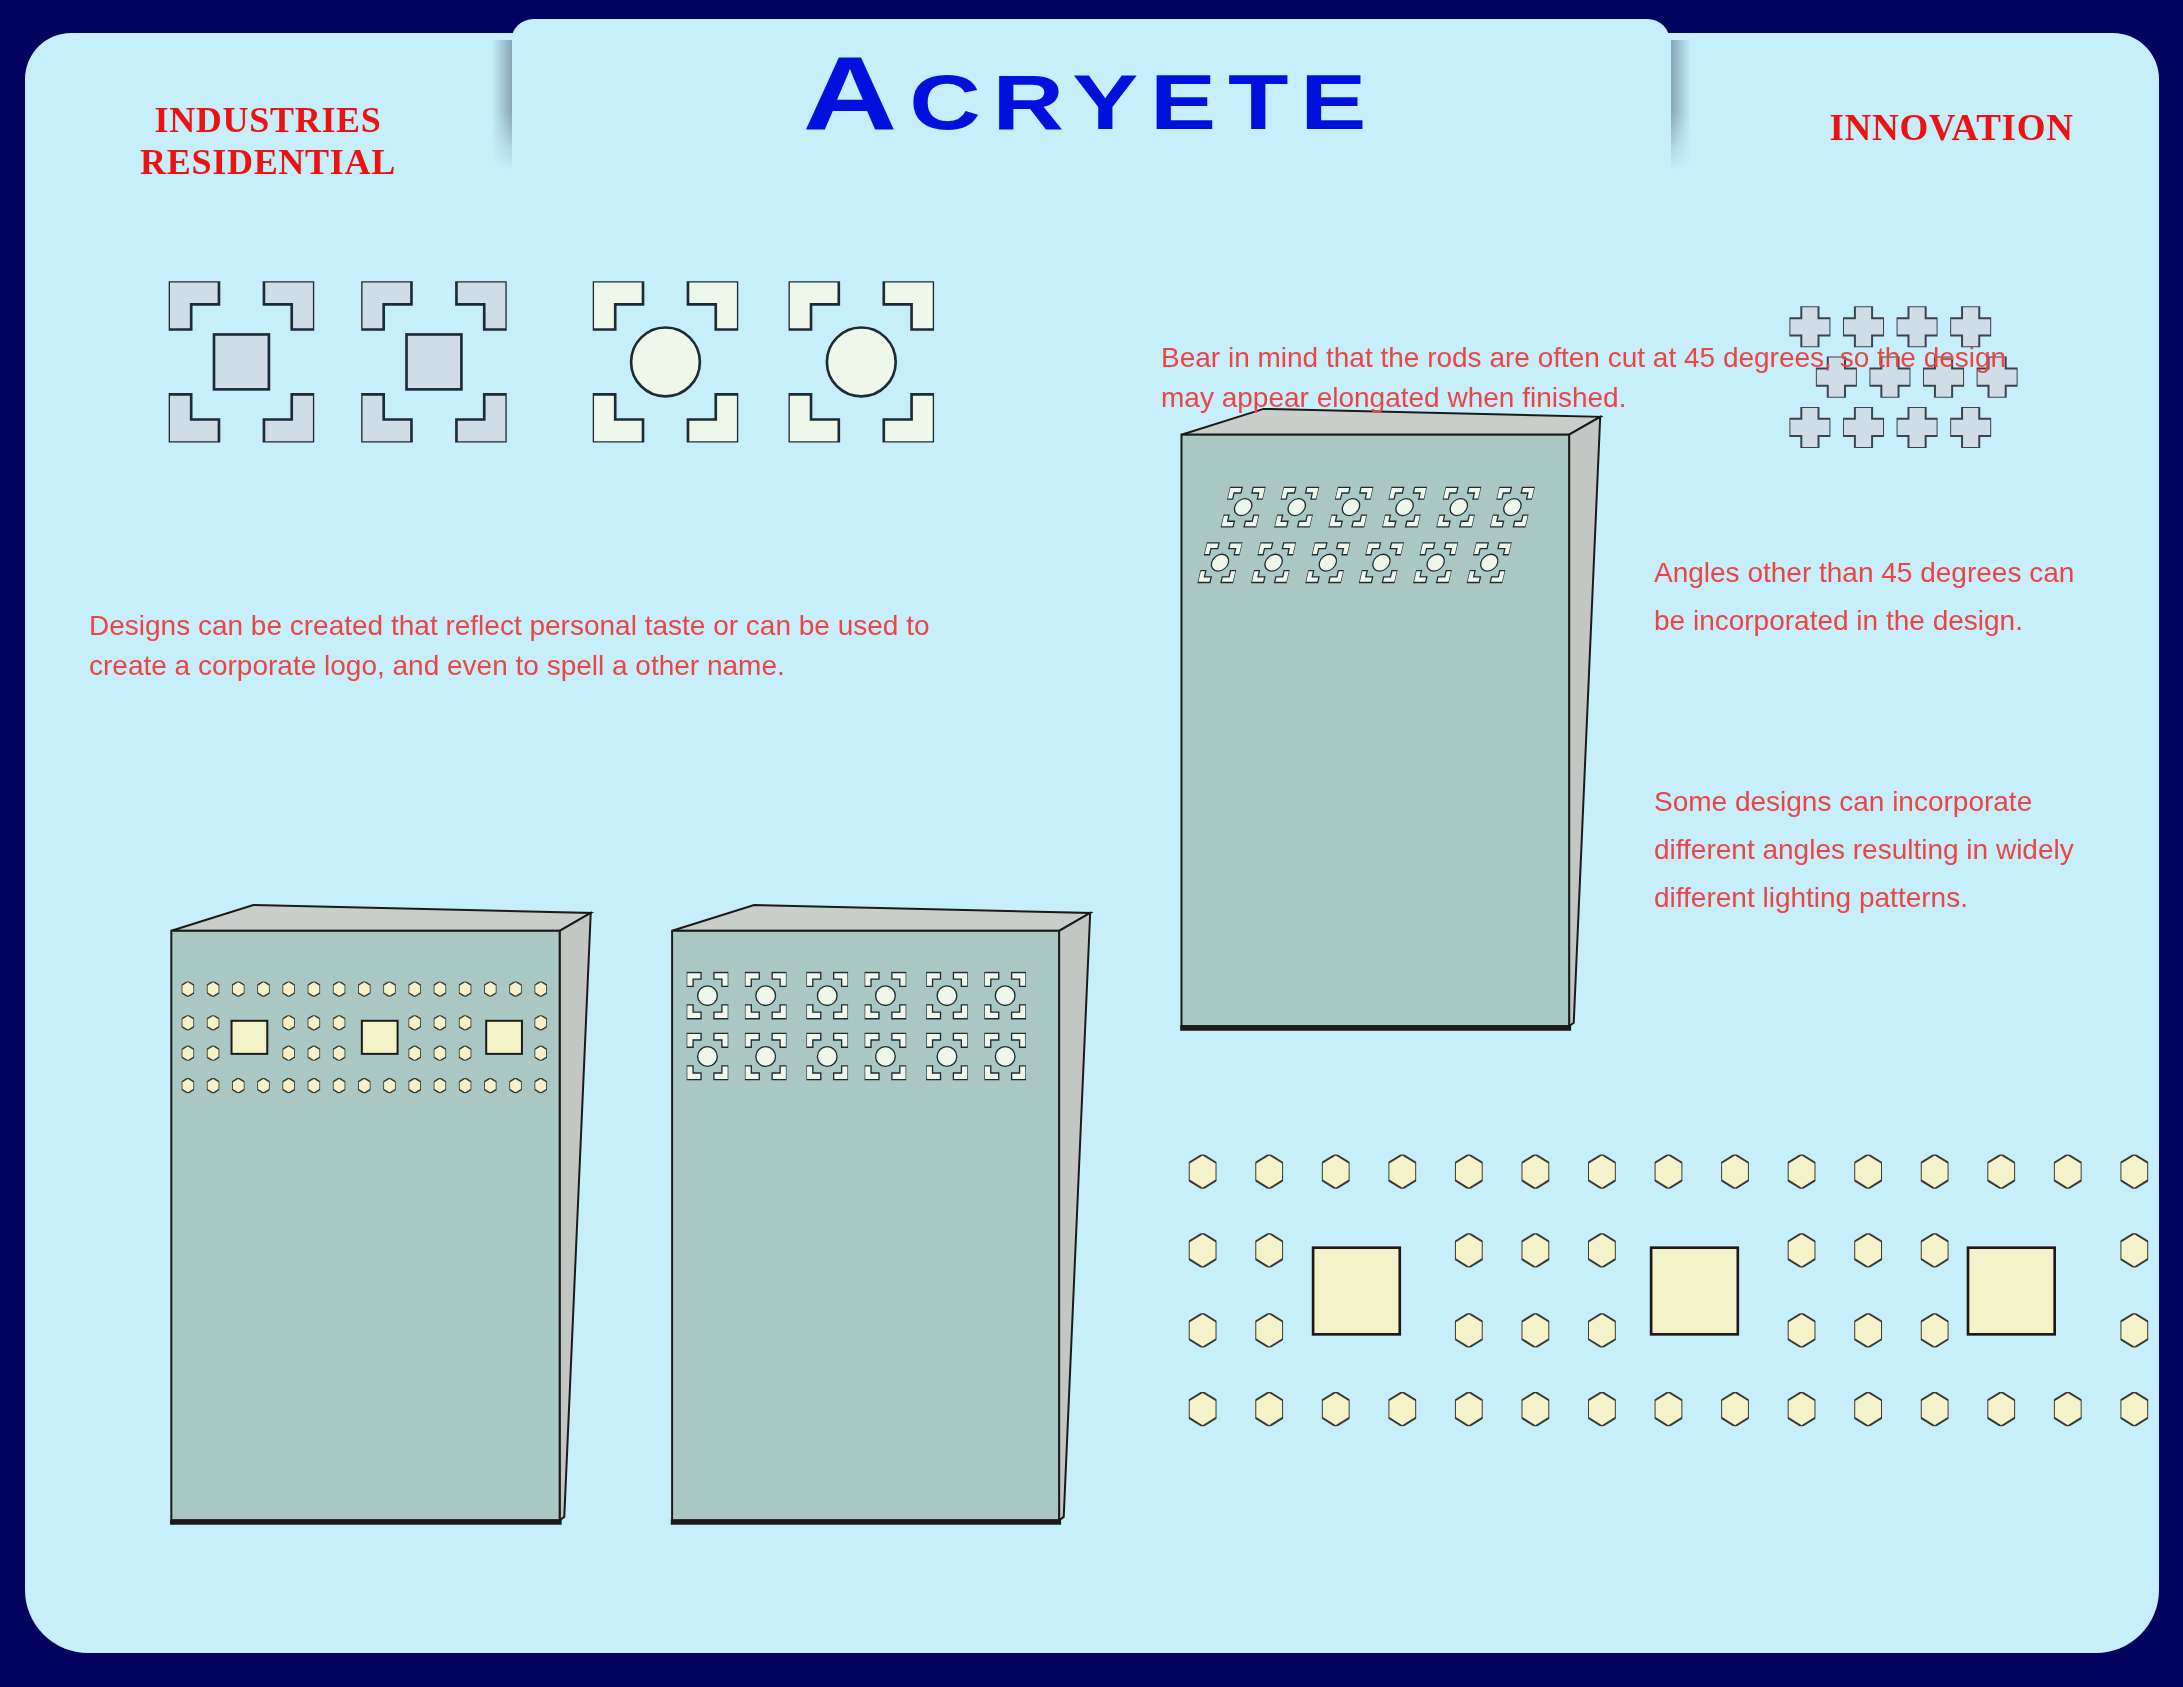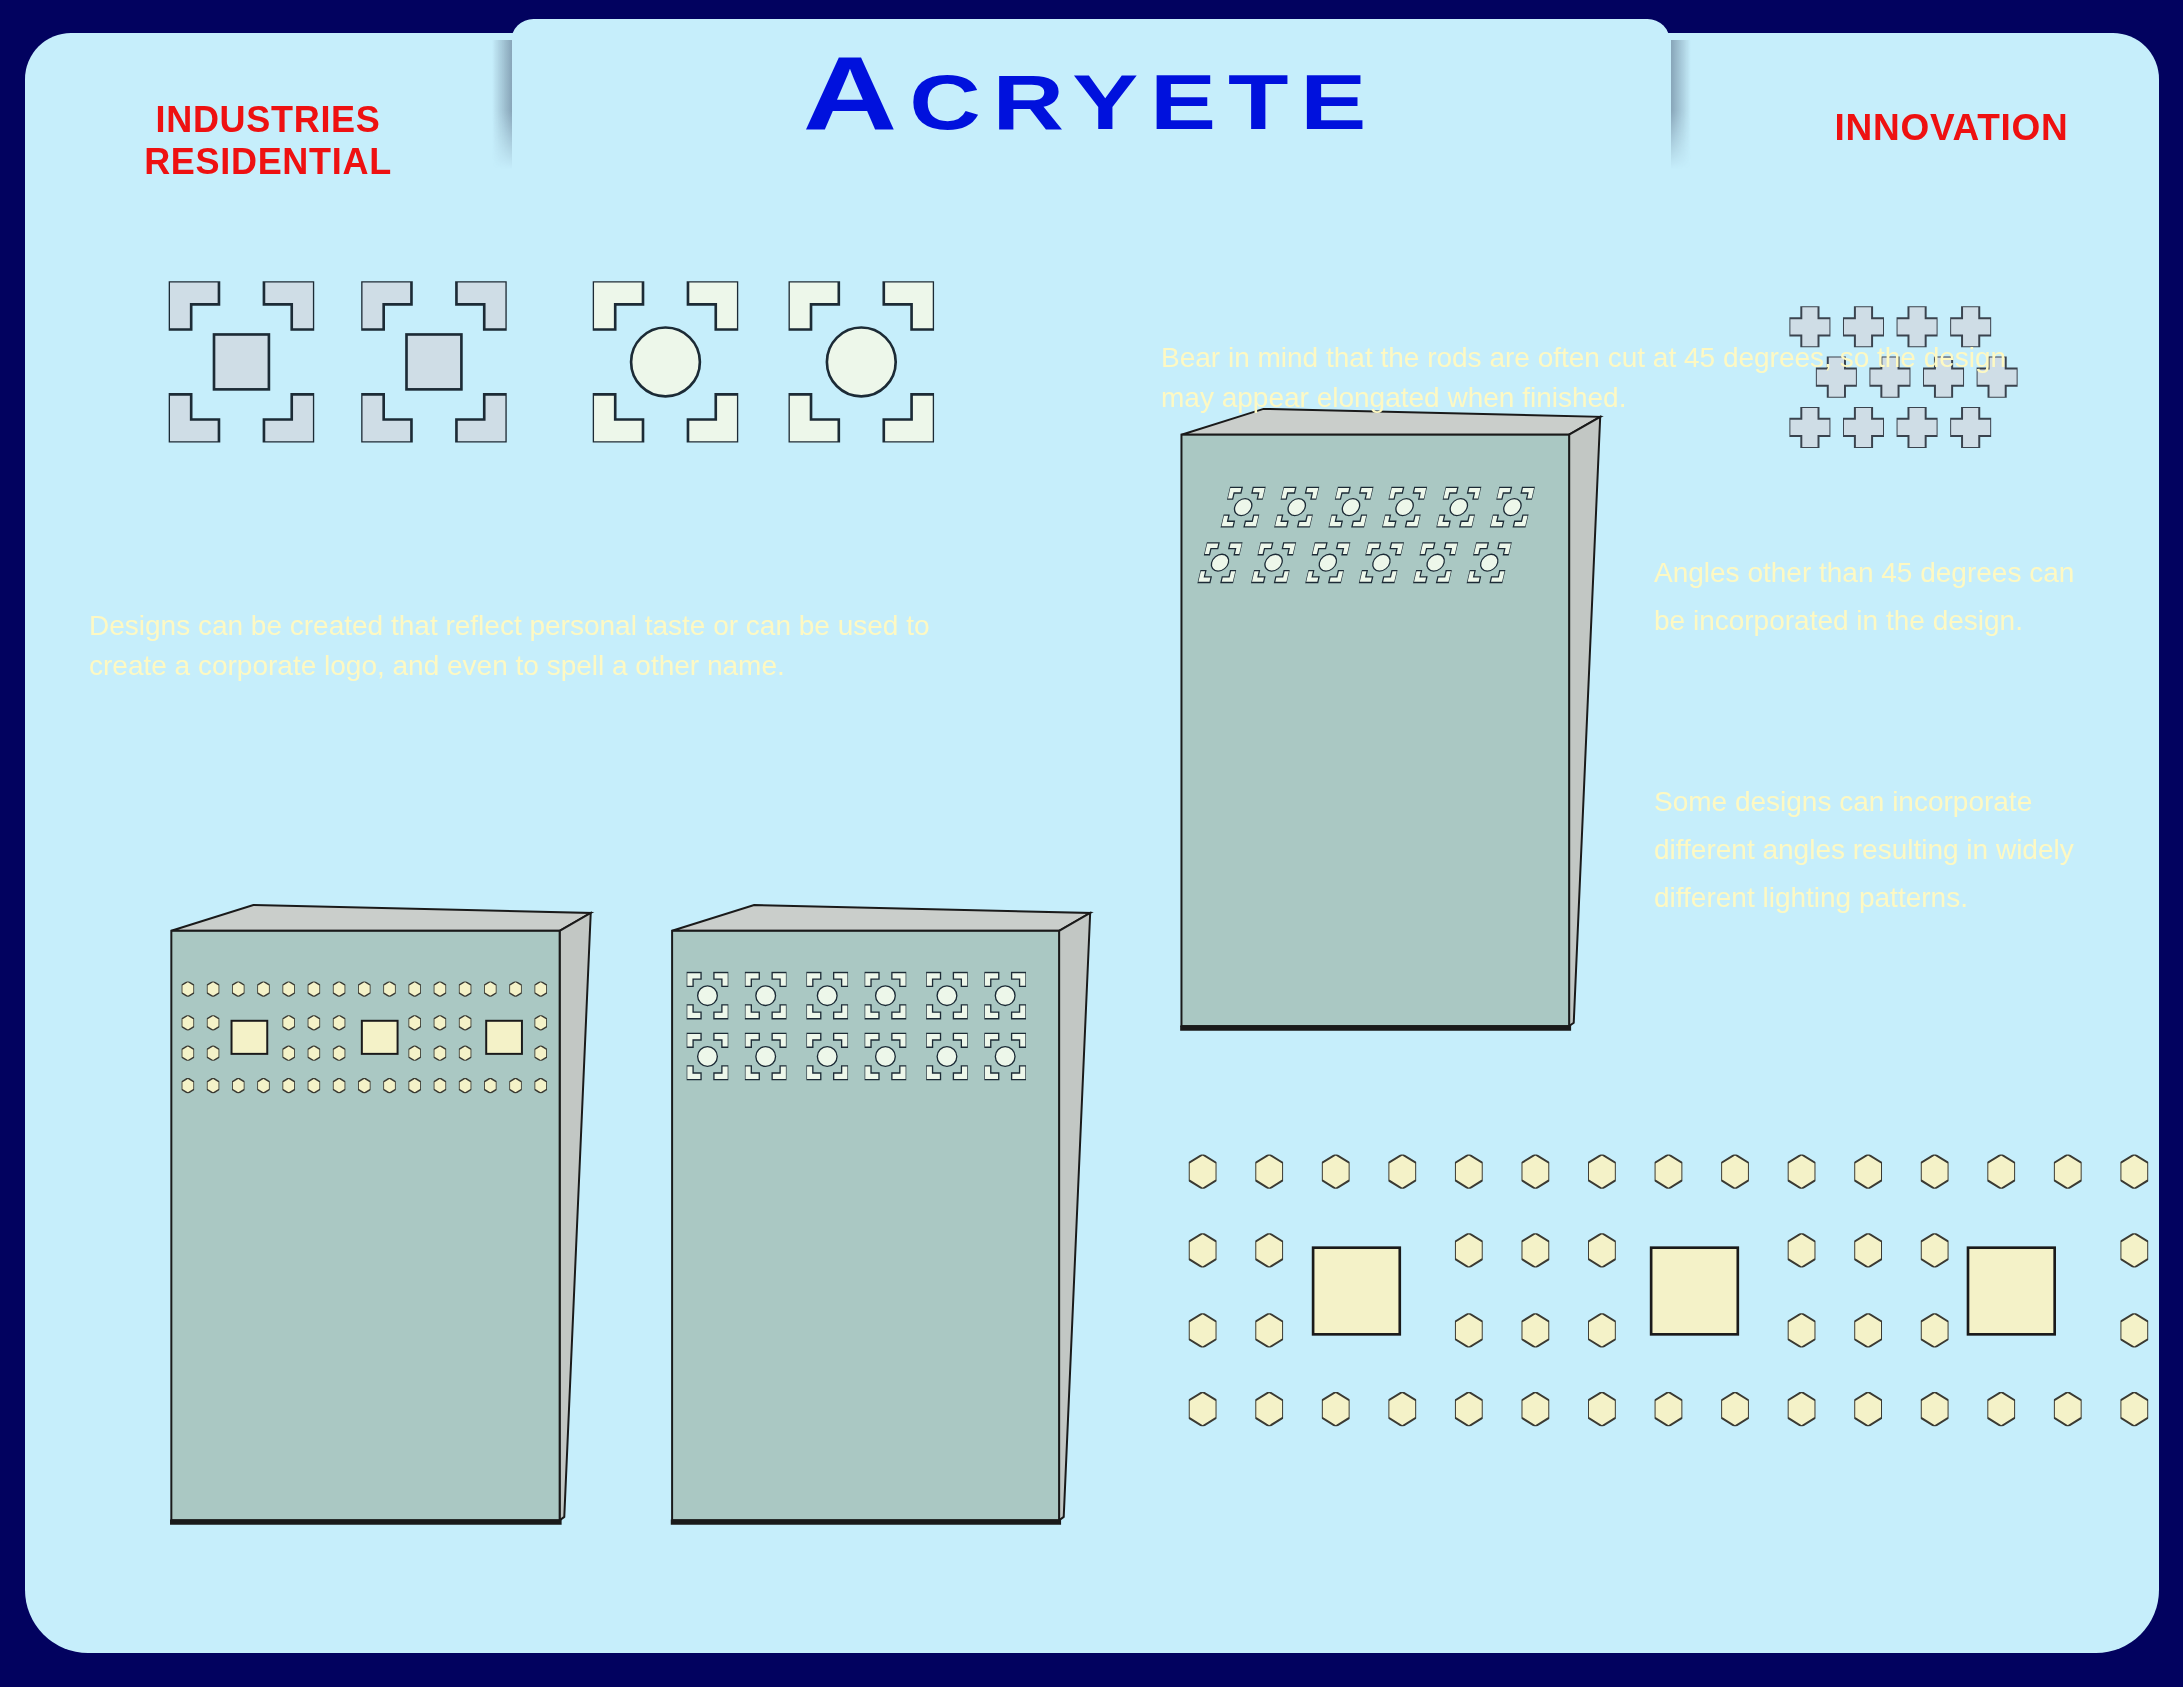--- a/index.html
+++ b/index.html
@@ -8,28 +8,28 @@
   .panel{position:absolute;left:24.5px;top:33px;width:2134px;height:1620px;
          background:#C6EEFB;border-radius:46px 46px 63px 63px;}
   .tab-center{position:absolute;left:511px;top:18.5px;width:1159px;height:173px;
          background:#C6EEFB;border-radius:22.5px 22.5px 0 0;}
   .seam{position:absolute;top:40px;width:20px;height:129px;
         -webkit-mask-image:linear-gradient(to bottom,#000 0%,#000 55%,transparent 100%);
         mask-image:linear-gradient(to bottom,#000 0%,#000 55%,transparent 100%);}
   .seam-left{left:492px;background:linear-gradient(to left, rgba(85,105,130,0.55), rgba(85,105,130,0));}
   .seam-right{left:1671px;background:linear-gradient(to right, rgba(85,105,130,0.55), rgba(85,105,130,0));}
   .tab-label{position:absolute;color:#EE1111;font-weight:bold;text-align:center;
-             letter-spacing:0.7px;white-space:pre;}
+             letter-spacing:0.7px;white-space:pre;font-family:Liberation Serif, serif;}
   .tab-label-left{left:24.5px;top:99px;width:487px;font-size:36px;line-height:42px;}
   .tab-label-right{left:1786px;top:107px;width:331px;font-size:37px;line-height:41px;}
   .title{position:absolute;left:511px;top:41px;width:1159px;text-align:center;
          color:#0011DD;font-weight:bold;font-size:78px;line-height:106px;
          letter-spacing:9.3px;text-transform:uppercase;transform:scaleX(1.27);transform-origin:center;}
   .title::first-letter{font-size:103px;}
-  .bodytext{position:absolute;color:#fef9c3;font-size:28px;white-space:pre;}
+  .bodytext{position:absolute;color:#ef4444;font-size:28px;white-space:pre;}
   .bodytext p{margin:0 0 37px 0;}
   .left-block{left:89px;top:526px;width:1059px;line-height:40px;}
   .bear-block{left:1161px;top:258px;width:992px;line-height:40px;}
   .right-col{left:1654px;top:453px;width:503px;line-height:48px;}
   svg.decor{position:absolute;left:0;top:0;}
 </style>
 </head>
 <body>
 
 <div class="page">

